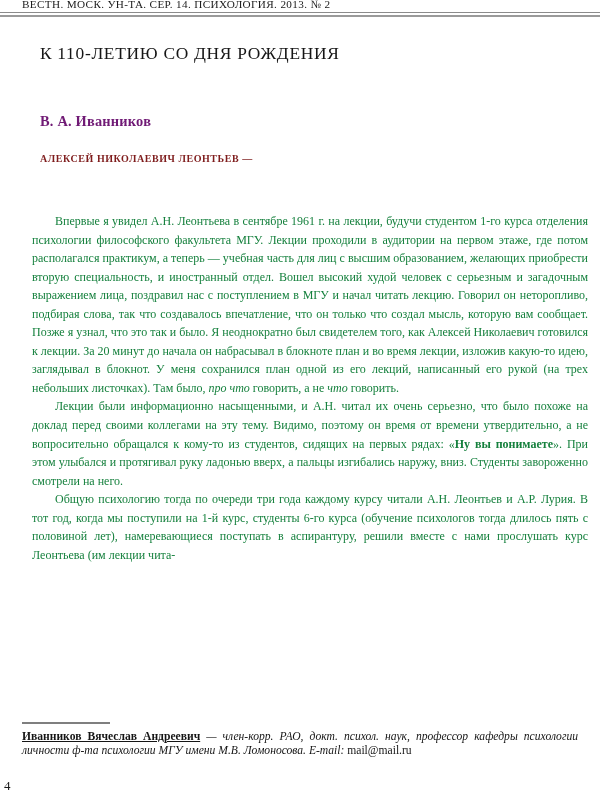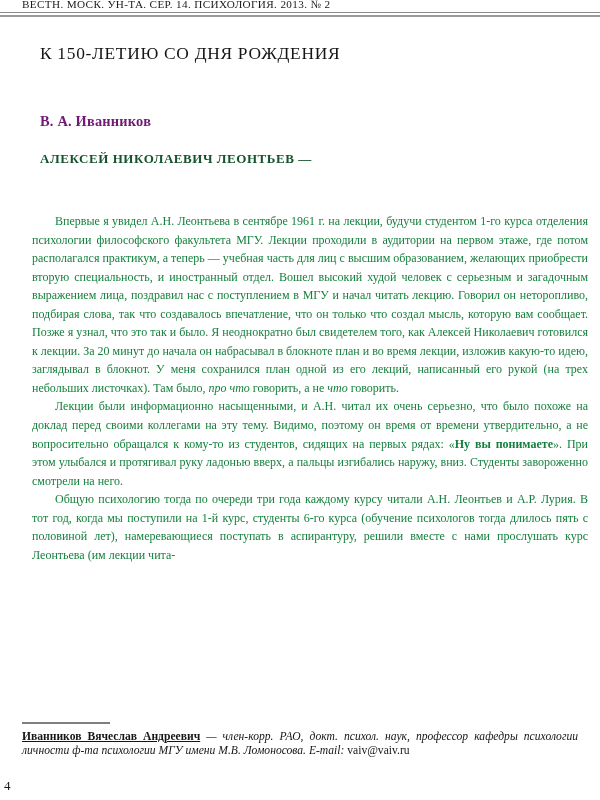--- a/index.html
+++ b/index.html
@@ -85,25 +85,25 @@
     letter-spacing: 0.2px;
     color: #701a75;
     margin-top: 10px;
   }
 
   .article-title {
     position: absolute;
     top: 148px;
     left: 40px;
     width: 530px;
-    font-size: 13px;
+    font-size: 10px;
     line-height: 21.5px;
     font-weight: bold;
     letter-spacing: 0.55px;
-    color: #14532d;
+    color: #7f1d1d;
     margin: 0;
   }
   .article-title .ln { display: block; }
 
   
   .body-text {
     position: absolute;
     top: 212px;
     left: 32px;
     width: 556px;
@@ -161,40 +161,40 @@
 <div class="page">
 
   <div class="running-head">ВЕСТН. МОСК. УН-ТА. СЕР. 14. ПСИХОЛОГИЯ. 2013. № 2</div>
 
   <div class="rule-double rule-thin"></div>
   <div class="rule-double rule-thick"></div>
 
   <div class="content">
 
     <h1 class="series-title">
-      <span class="ln">К 150-ЛЕТИЮ СО ДНЯ РОЖДЕНИЯ</span>
+      <span class="ln">К 110-ЛЕТИЮ СО ДНЯ РОЖДЕНИЯ</span>
     </h1>
 
     <div class="author-line">В. А. Иванников</div>
 
     <h2 class="article-title">
       <span class="ln">АЛЕКСЕЙ НИКОЛАЕВИЧ ЛЕОНТЬЕВ —</span>
     </h2>
 
     <div class="body-text">
       <p><span>Впервые я увидел А.Н. Леонтьева в сентябре 1961 г. на лекции, будучи студентом 1-го курса отделения психологии философского факультета МГУ. Лекции проходили в аудитории на первом этаже, где потом располагался практикум, а теперь — учебная часть для лиц с высшим образованием, желающих приобрести вторую специальность, и иностранный отдел. Вошел высокий худой человек с серьезным и загадочным выражением лица, поздравил нас с поступлением в МГУ и начал читать лекцию. Говорил он неторопливо, подбирая слова, так что создавалось впечатление, что он только что создал мысль, которую вам сообщает. Позже я узнал, что это так и было. Я неоднократно был свидетелем того, как Алексей Николаевич готовился к лекции. За 20 минут до начала он набрасывал в блокноте план и во время лекции, изложив какую-то идею, заглядывал в блокнот. У меня сохранился план одной из его лекций, написанный его рукой (на трех небольших листочках). Там было, </span><span class="it">про что</span><span> говорить, а не </span><span class="it">что</span><span> говорить.</span></p>
 
       <p><span>Лекции были информационно насыщенными, и А.Н. читал их очень серьезно, что было похоже на доклад перед своими коллегами на эту тему. Видимо, поэтому он время от времени утвердительно, а не вопросительно обращался к кому-то из студентов, сидящих на первых рядах: «</span><span class="bd">Ну вы понимаете</span><span>». При этом улыбался и протягивал руку ладонью вверх, а пальцы изгибались наружу, вниз. Студенты завороженно смотрели на него.</span></p>
 
       <p>Общую психологию тогда по очереди три года каждому курсу читали А.Н. Леонтьев и А.Р. Лурия. В тот год, когда мы поступили на 1-й курс, студенты 6-го курса (обучение психологов тогда длилось пять с половиной лет), намеревающиеся поступать в аспирантуру, решили вместе с нами прослушать курс Леонтьева (им лекции чита-</p>
     </div>
 
     <div class="footnote-rule"></div>
 
     <div class="footnote">
       <span class="fn-name">Иванников Вячеслав Андреевич</span><span class="it"> — член-корр. РАО, докт. психол. наук, профессор кафедры психологии личности ф-та психологии МГУ имени М.В. Ломоносова.</span>
-      <span class="it">E-mail:</span><span> vaiv@vaiv.ru</span>
+      <span class="it">E-mail:</span><span> mail@mail.ru</span>
     </div>
 
     <div class="folio">4</div>
 
   </div>
 </div>
 
 </body></html>

